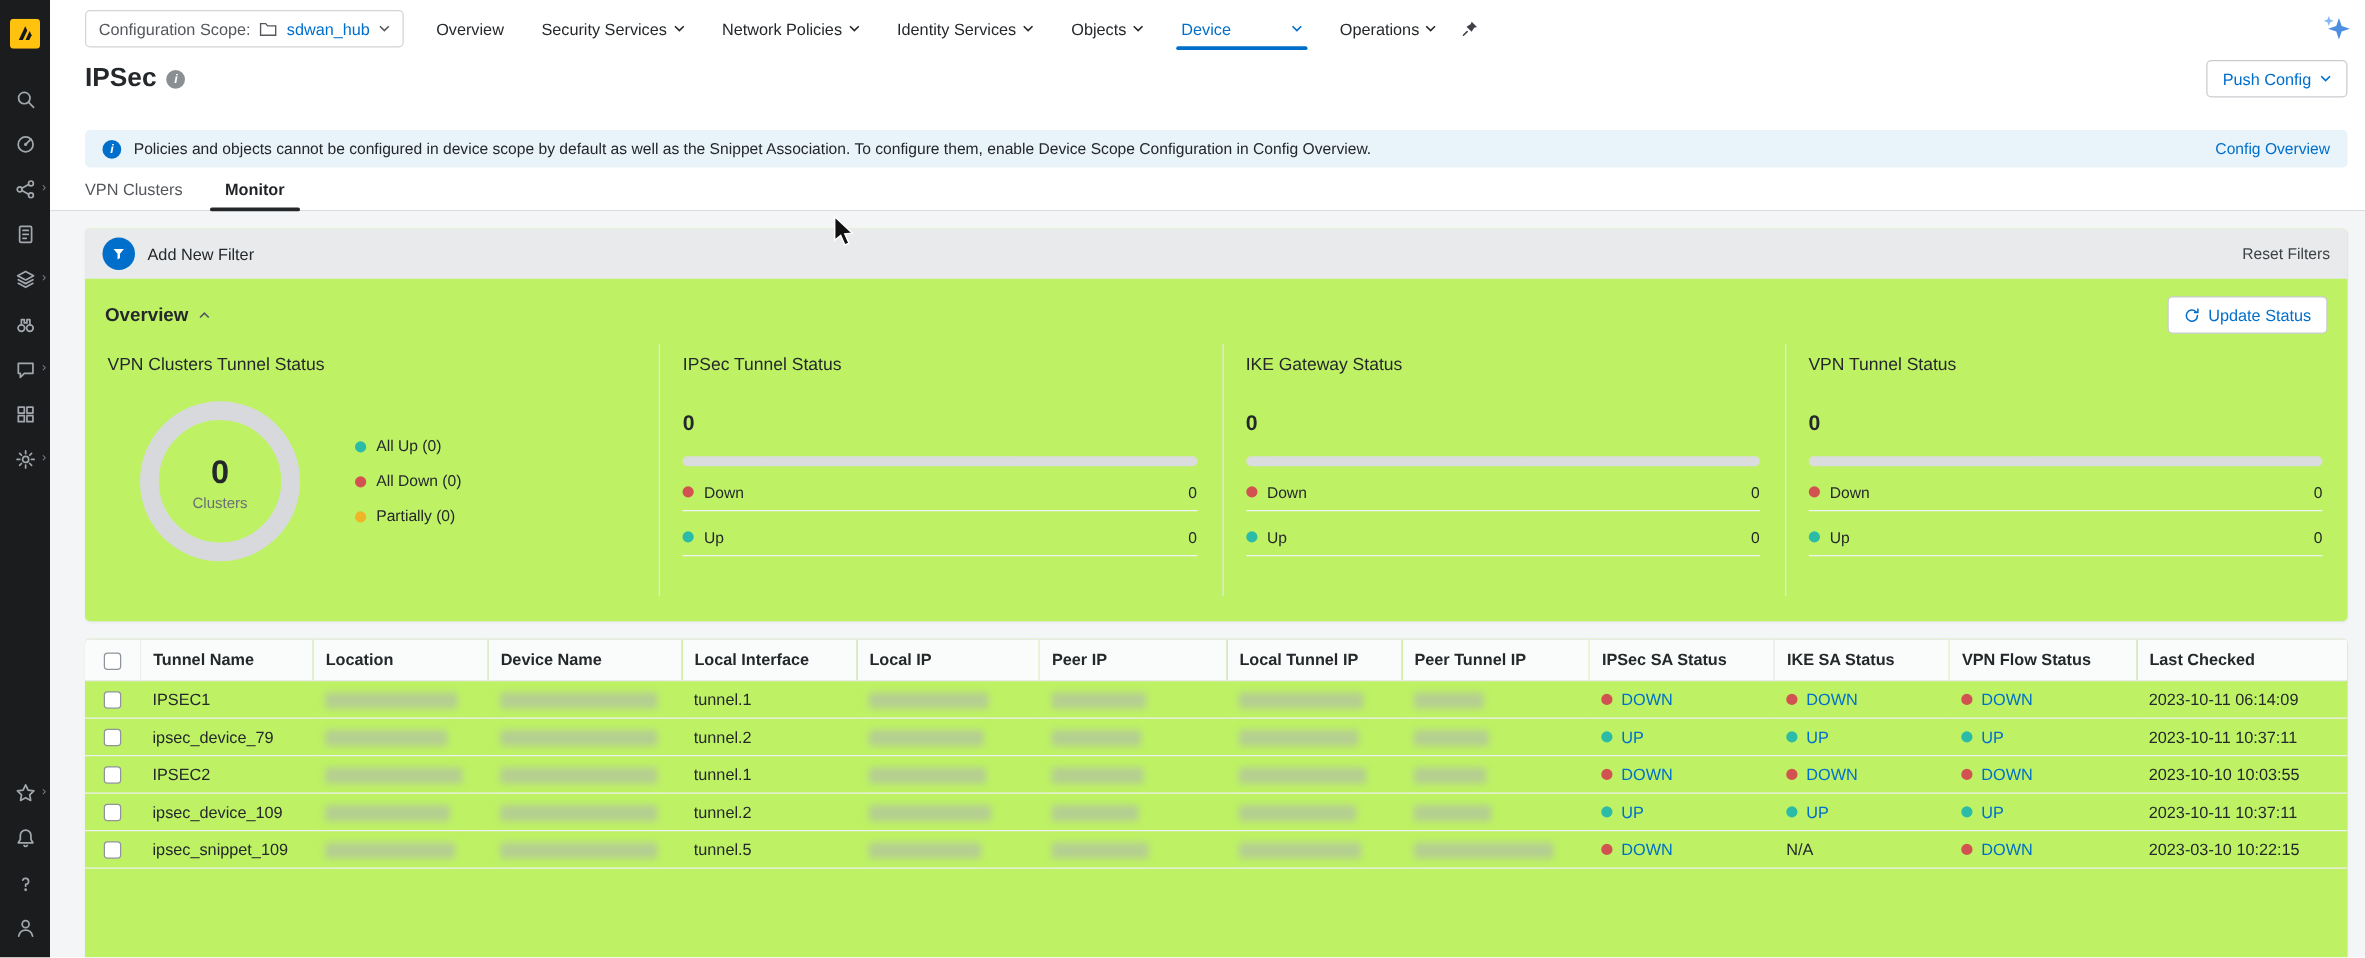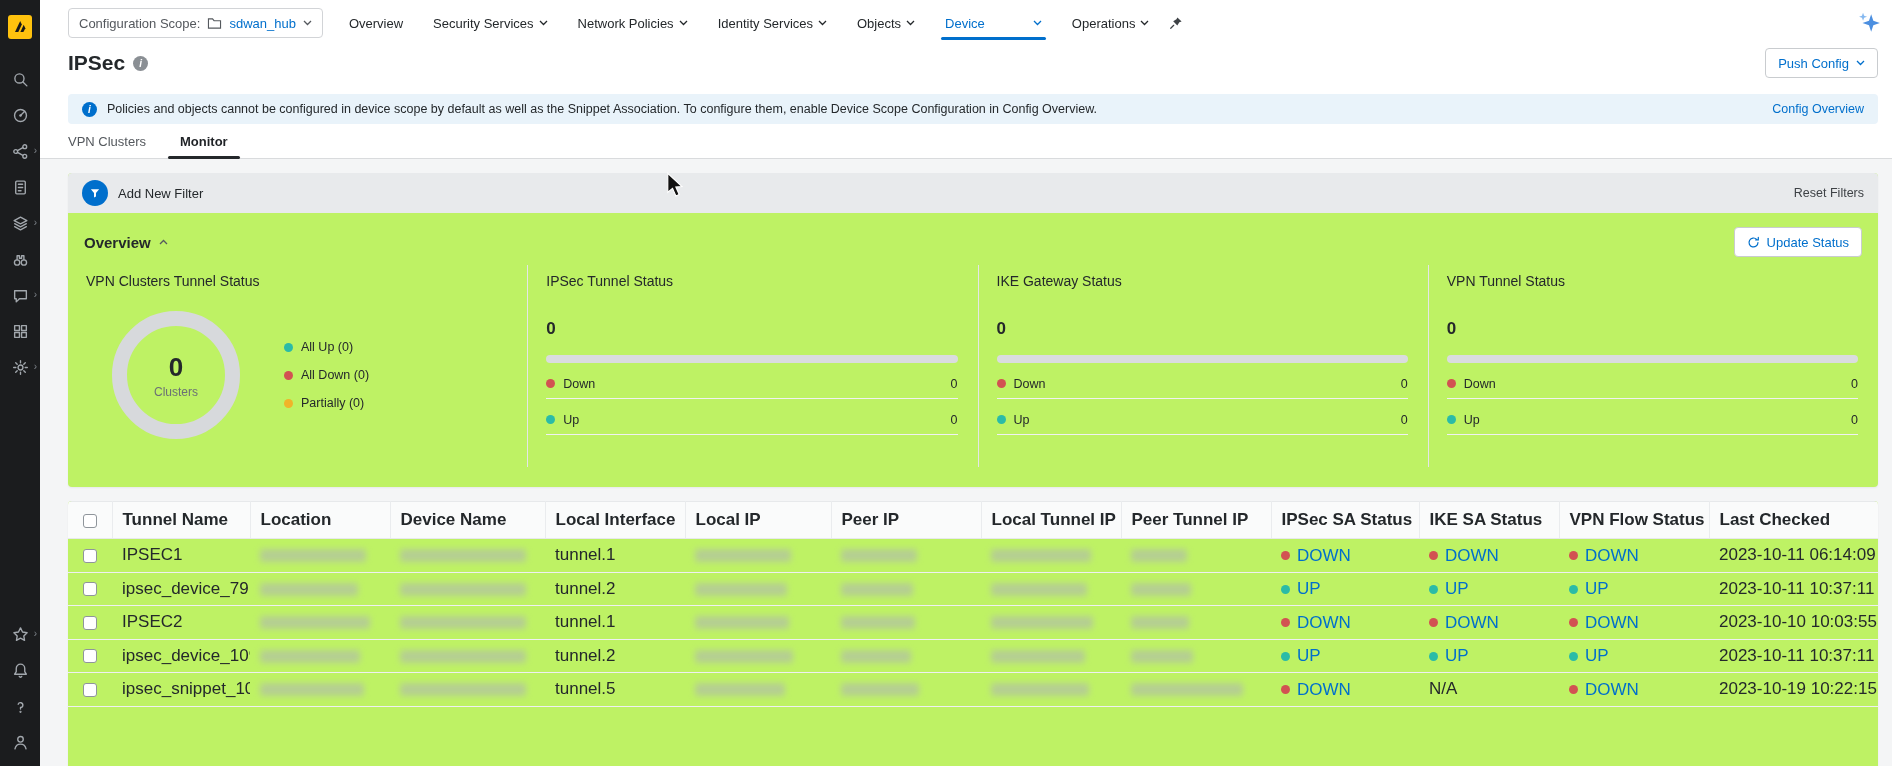--- a/index.html
+++ b/index.html
@@ -22,21 +22,21 @@
   .scope-chip { display:inline-flex; align-items:center; gap:7px; height:30px; padding:0 10px; border:1px solid #D2D4D7; border-radius:4px; font-size:13px; color:#54585D; cursor:pointer; white-space:nowrap; }
   .scope-chip .scope-val { color:#006FCC; }
   .menu { display:flex; align-items:center; gap:30px; margin-left:26px; font-size:13px; color:#24282B; }
   .menu-item { display:flex; align-items:center; gap:5px; cursor:pointer; position:relative; white-space:nowrap; height:46px; }
   .menu-item.active { color:#006FCC;gap:48px; }
   .menu-item.active::after { content:""; position:absolute; left:-4px; right:-4px; bottom:6px; height:3px; background:#006FCC; border-radius:2px; }
   .pin { margin-left:20px; cursor:pointer; display:flex; align-items:center; }
   .sparkle { margin-left:auto; cursor:pointer; display:flex; align-items:center; }
 
   
-  .page-head { display:flex; align-items:center; padding:2px 14px 16px 28px; flex-shrink:0; }
+  .page-head { display:flex; align-items:center; padding:2px 14px 26px 28px; flex-shrink:0; }
   .page-title { font-size:21px; font-weight:700; color:#24282B; }
   .info-dot { width:15px; height:15px; border-radius:50%; background:#8A8F94; color:#fff; font-size:10px; font-weight:700; display:inline-flex; align-items:center; justify-content:center; margin-left:8px; font-style:italic; cursor:pointer; }
   .btn-outline { display:inline-flex; align-items:center; gap:7px; height:30px; padding:0 12px; background:#fff; border:1px solid #C9CCCF; border-radius:4px; color:#006FCC; font-size:13px; cursor:pointer; white-space:nowrap; }
   .push-btn { margin-left:auto; }
 
   
   .banner { margin:0 14px 0 28px; background:#E9F3FA; border-radius:4px; min-height:30px; display:flex; align-items:center; gap:10px; padding:0 14px; font-size:12.5px; color:#24282B; flex-shrink:0; }
   .banner .info-blue { width:15px; height:15px; border-radius:50%; background:#006FCC; color:#fff; font-size:10px; font-weight:700; font-style:italic; display:inline-flex; align-items:center; justify-content:center; flex-shrink:0; }
   .banner .banner-link { margin-left:auto; color:#006FCC; cursor:pointer; white-space:nowrap; }
 
@@ -86,21 +86,21 @@
   .table-card { margin-top:14px; flex:1; display:flex; flex-direction:column; overflow:hidden; border-radius:4px 4px 0 0; min-height:0; }
   .table-head { display:flex; align-items:center; padding:13px 16px; flex-shrink:0; }
   .tbl-title { font-size:15px; font-weight:700; color:#24282B; }
   .tbl-count { font-size:14px; color:#6B7075; font-weight:400; margin-left:6px; }
   .thead-right { margin-left:auto; display:flex; align-items:center; gap:10px; }
   .searchbox { display:flex; align-items:center; gap:7px; width:168px; height:30px; border:1px solid #CDD0D3; border-radius:15px; padding:0 12px; background:#fff; }
   .searchbox input { border:none; outline:none; width:100%; font-size:12.5px; font-family:"Liberation Sans", sans-serif; color:#24282B; background:transparent; }
   .searchbox input::placeholder { color:#8A8F94; }
   .col-btn { width:30px; height:30px; border:1px solid #CDD0D3; border-radius:4px; background:#fff; display:flex; align-items:center; justify-content:center; cursor:pointer; }
 
-  table { width:100%; border-collapse:collapse; table-layout:fixed; font-size:17px; }
+  table { width:100%; border-collapse:collapse; table-layout:fixed; font-size:13px; }
   thead th { background:#FAFBFB; border-top:1px solid #E7E9EB; border-bottom:1px solid #E7E9EB; border-right:1px solid #EAECEE; text-align:left; font-weight:700; color:#24282B; padding:8px 10px; height:32px; white-space:nowrap; overflow:hidden; }
   thead th:last-child { border-right:none; }
   tbody td { border-bottom:1px solid #EFF0F2; padding:6px 10px; height:30px; color:#24282B; white-space:nowrap; overflow:hidden; }
   .c-check { text-align:center; }
   .checkbox { display:inline-block; width:14px; height:14px; border:1px solid #8F959B; border-radius:3px; background:#fff; cursor:pointer; vertical-align:middle; }
   .blur-bar { display:inline-block; height:13px; border-radius:2px; background:#AEB2B7; filter:blur(3px); opacity:0.55; vertical-align:middle; }
   .status-link { display:inline-flex; align-items:center; gap:7px; color:#006FCC; text-decoration:none; cursor:pointer; }
   .status-link[data-state="down"] .dot { background:#D25252; }
   .status-link[data-state="up"] .dot { background:#2BBBA7; }
   .status-link[data-state="na"] { color:#24282B; cursor:default; }
@@ -588,21 +588,21 @@
                 <a class="status-link" data-state="na">
                     <span>N/A</span>
                   </a>
               </td>
               <td>
                 <a class="status-link" data-state="down">
                     <span class="dot"></span>
                     <span>DOWN</span>
                   </a>
               </td>
-              <td>2023-10-19 10:22:15</td>
+              <td>2023-03-10 10:22:15</td>
             </tr>
           </tbody>
         </table>
       </div>
 
     </div>
   </main>
 </div>
 
 <svg class="cursor" width="18" height="26" viewBox="0 0 12 18">

